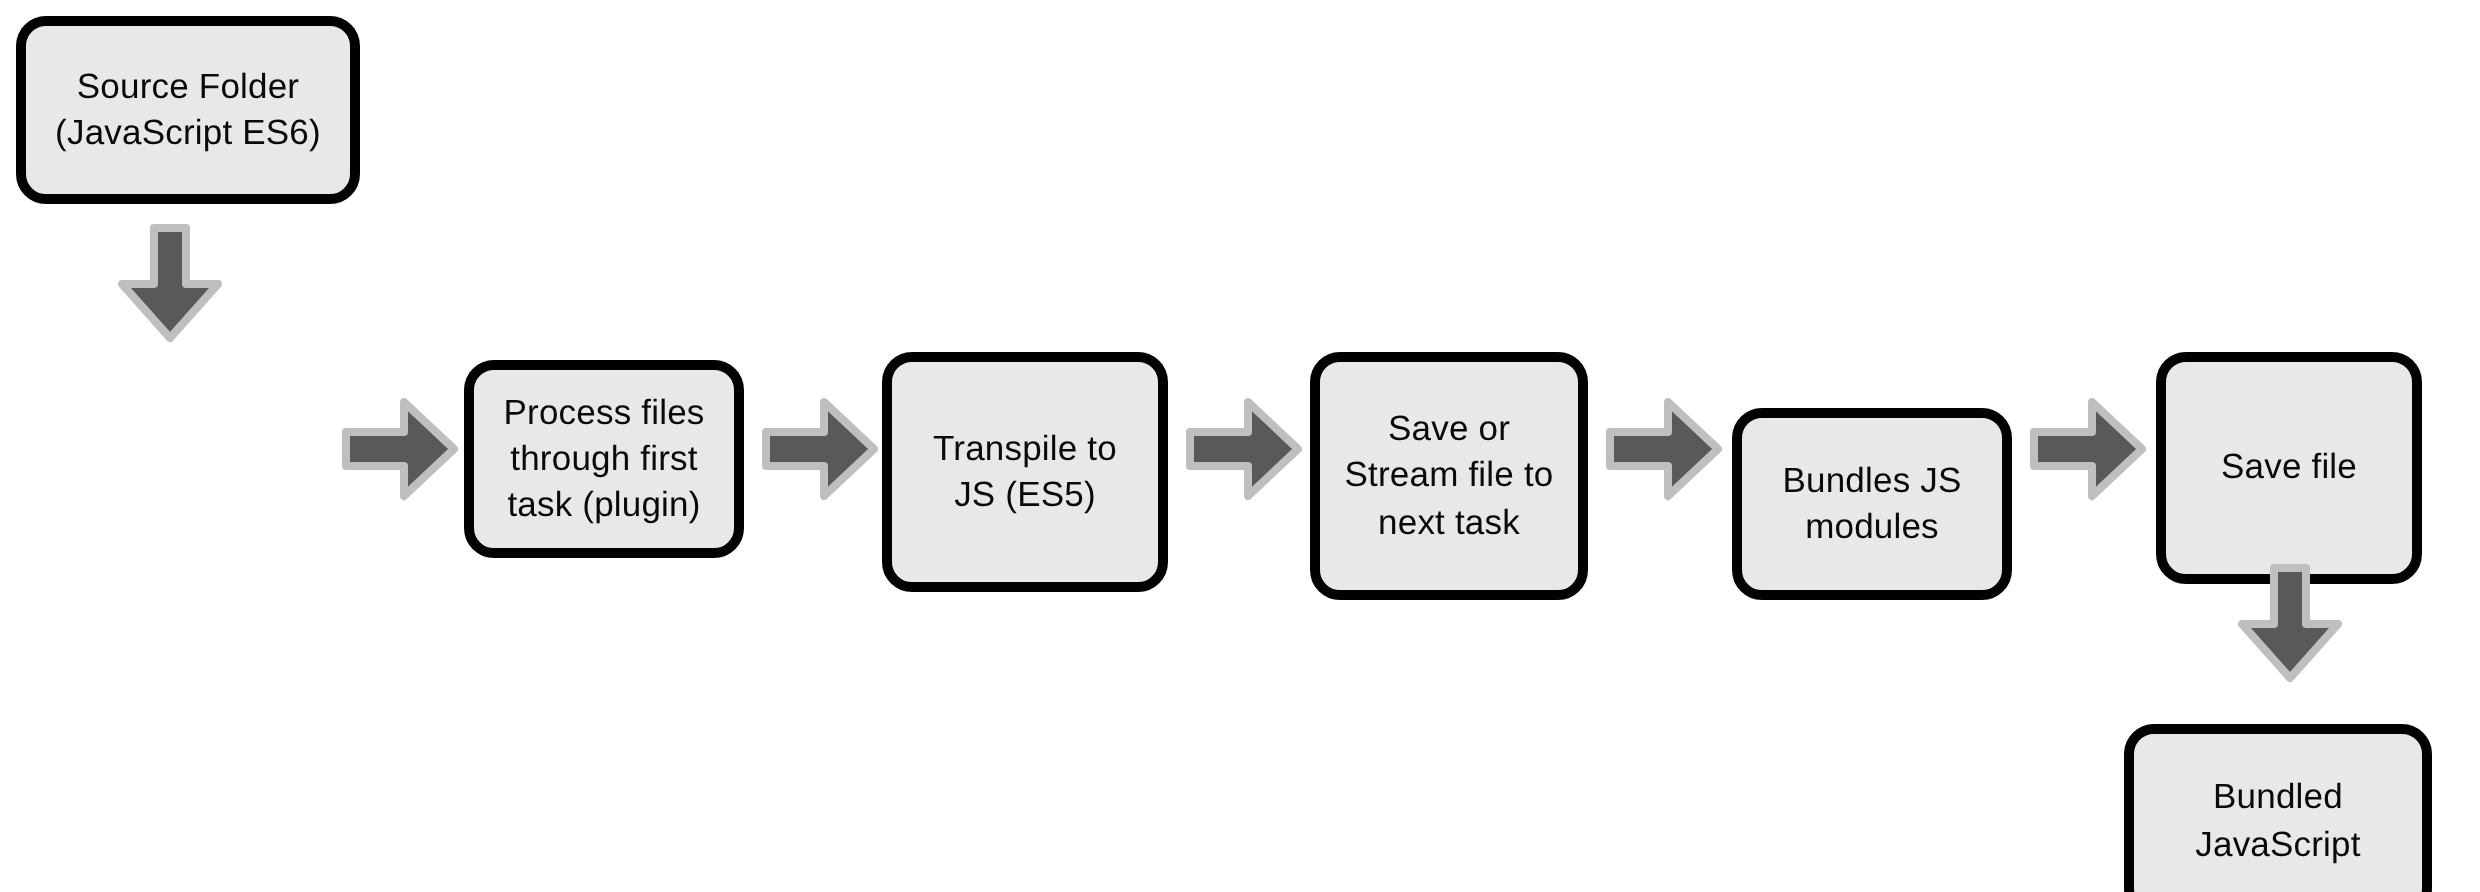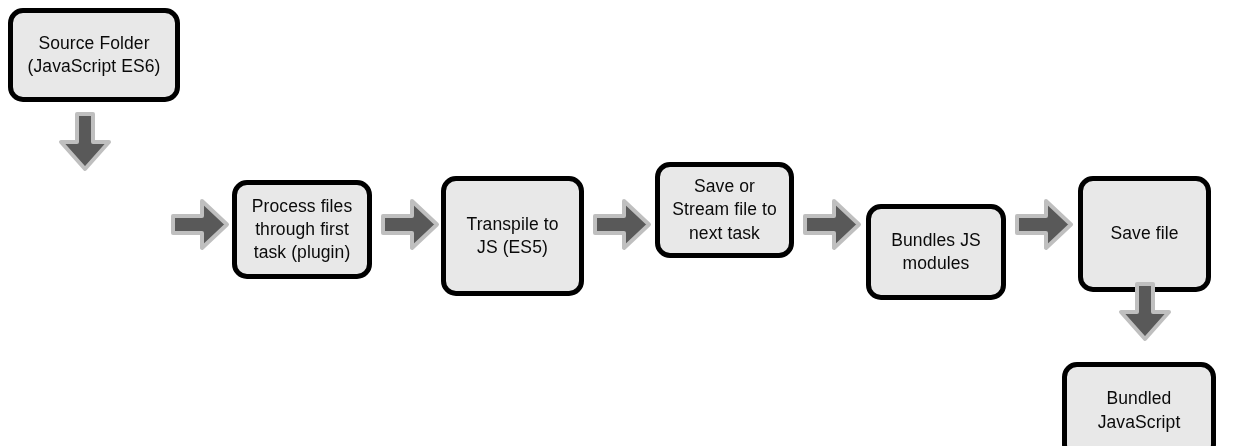--- a/index.html
+++ b/index.html
@@ -81,21 +81,21 @@
     <span class="node-label">Transpile to
 JS (ES5)</span>
   </div>
 
   <div class="arrow" style="left:592px; top:198px; width:60px; height:53px;">
     <svg width="60" height="53" viewBox="0 0 60 53">
       <polygon points="3,18 32,18 32,3 57,26.5 32,50 32,35 3,35" fill="#595959" stroke="#bfbfbf" stroke-width="4" stroke-linejoin="round"></polygon>
     </svg>
   </div>
 
-  <div class="node" style="left:655px; top:162px; width:139px; height:96px;">
+  <div class="node" style="left:655px; top:176px; width:139px; height:124px;">
     <span class="node-label">Save or
 Stream file to
 next task</span>
   </div>
 
   <div class="arrow" style="left:802px; top:198px; width:60px; height:53px;">
     <svg width="60" height="53" viewBox="0 0 60 53">
       <polygon points="3,18 32,18 32,3 57,26.5 32,50 32,35 3,35" fill="#595959" stroke="#bfbfbf" stroke-width="4" stroke-linejoin="round"></polygon>
     </svg>
   </div>

